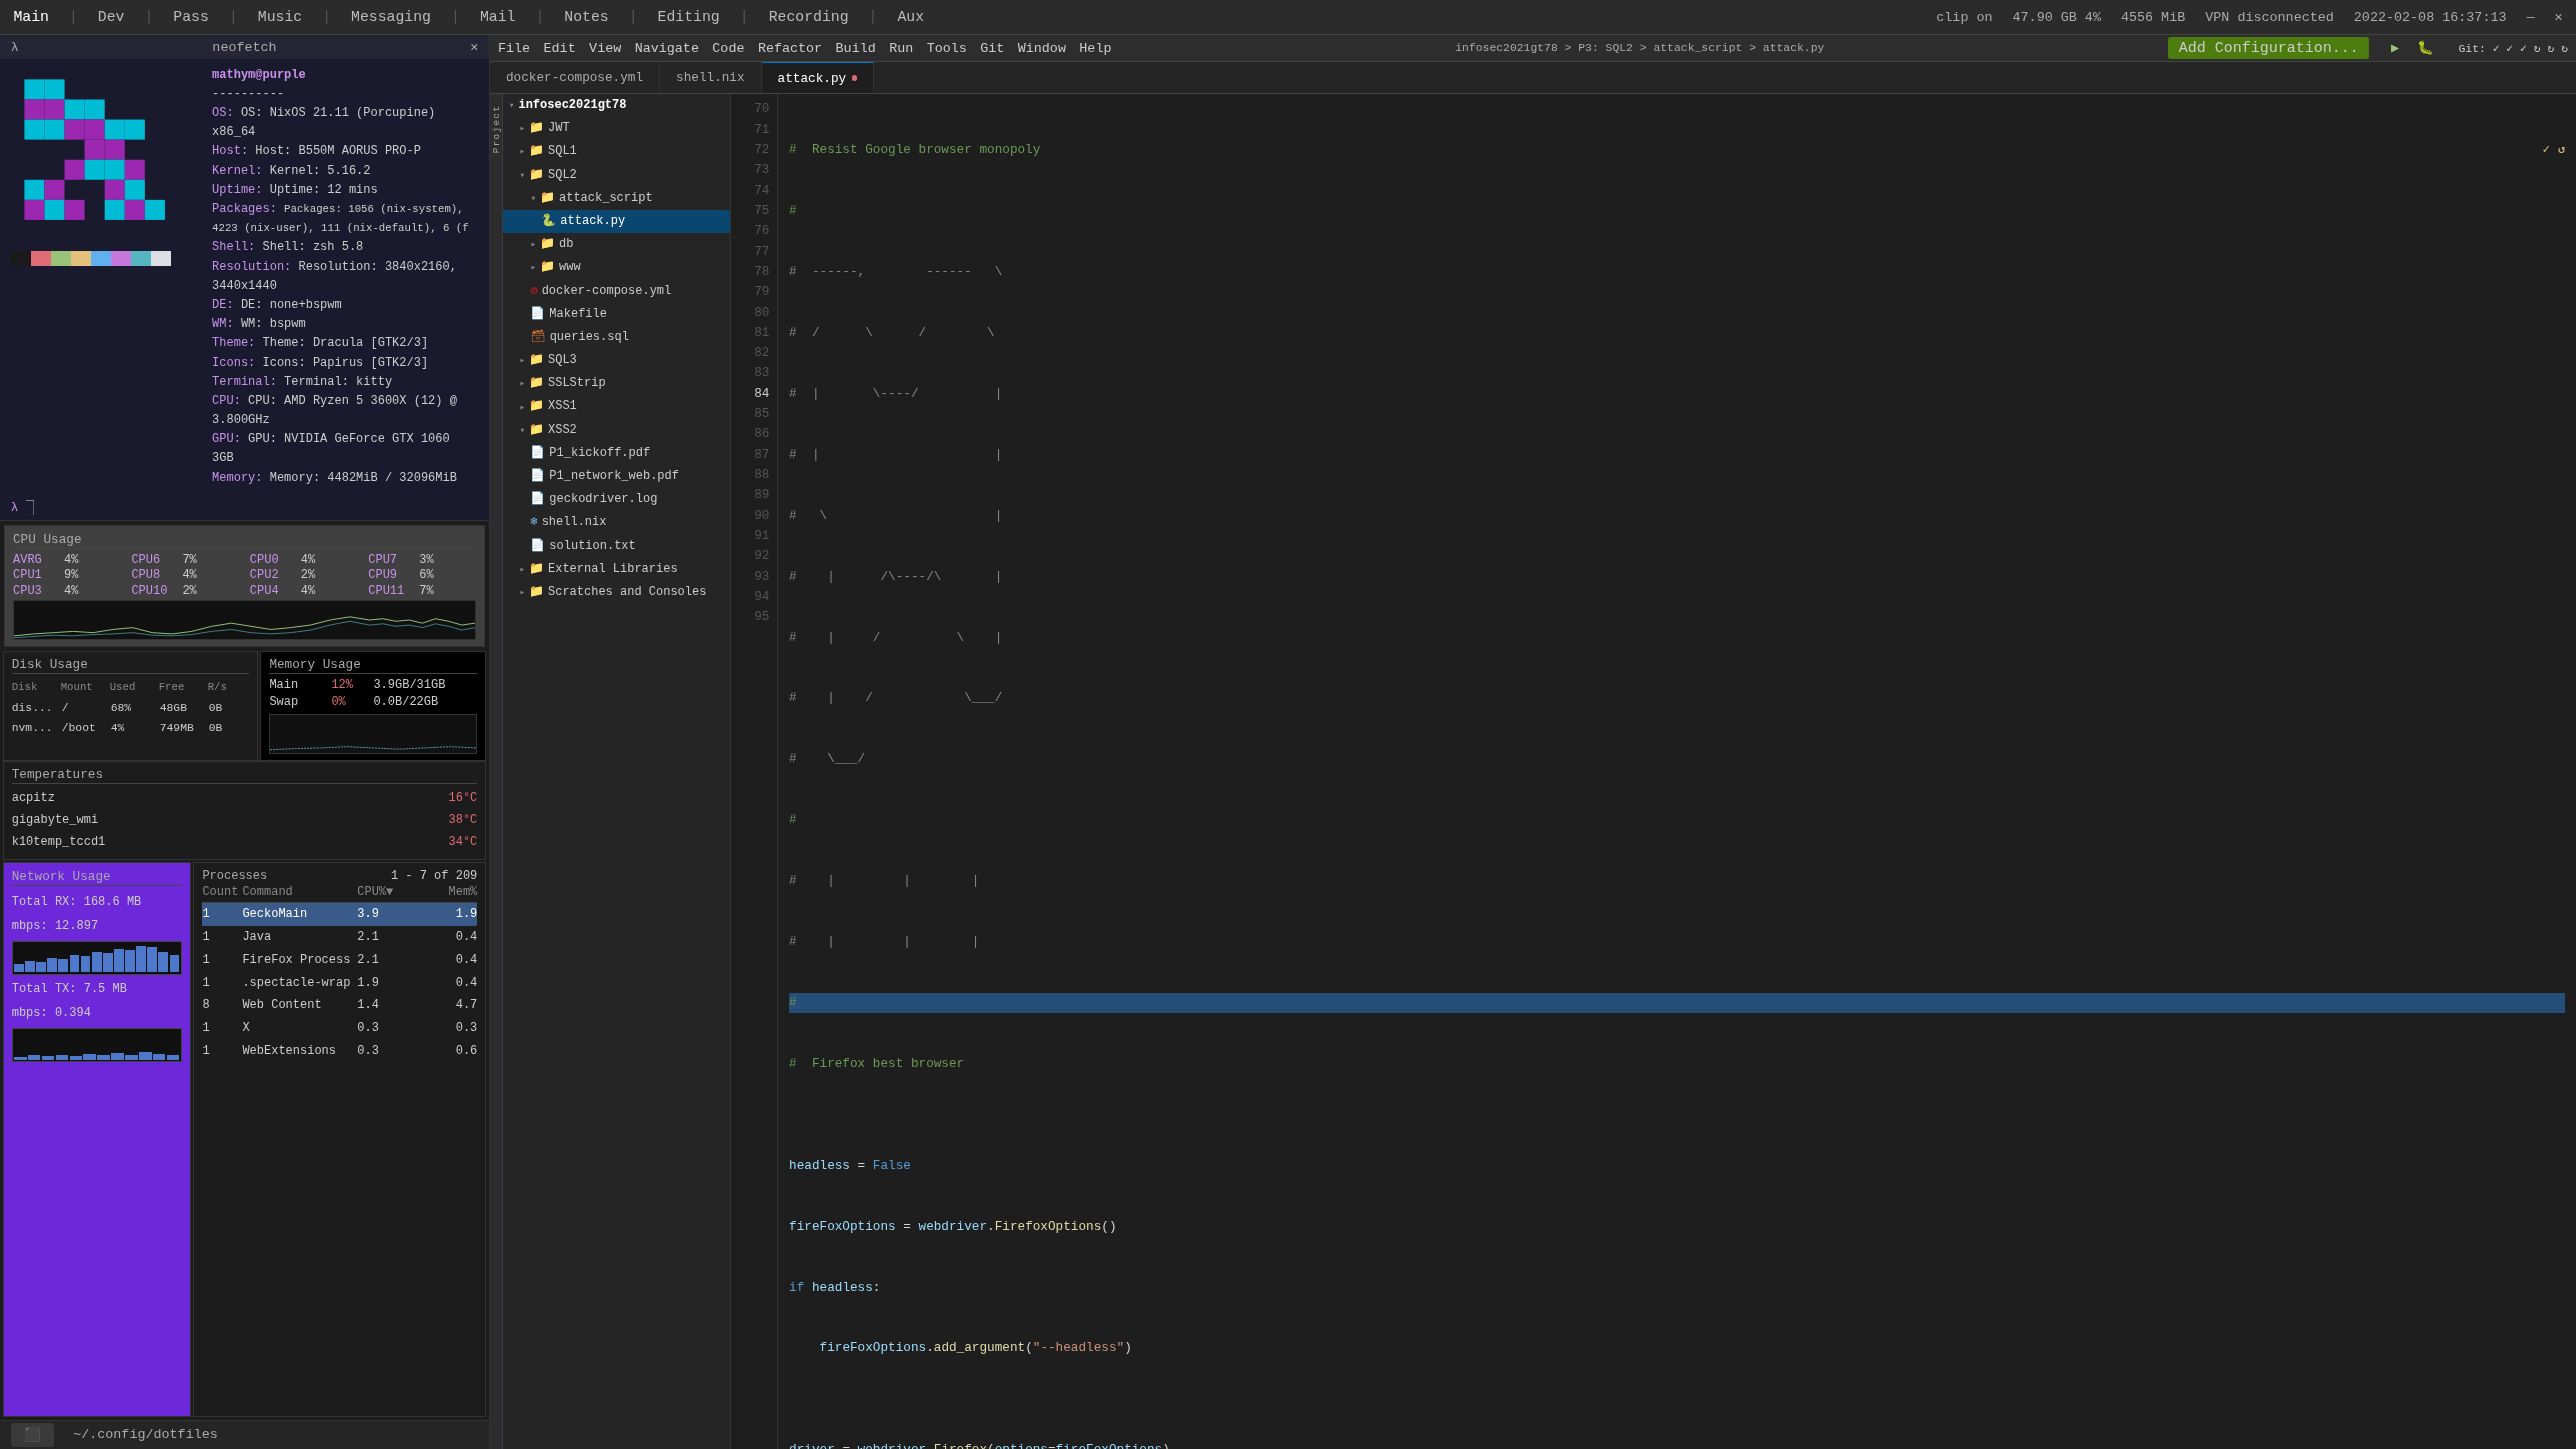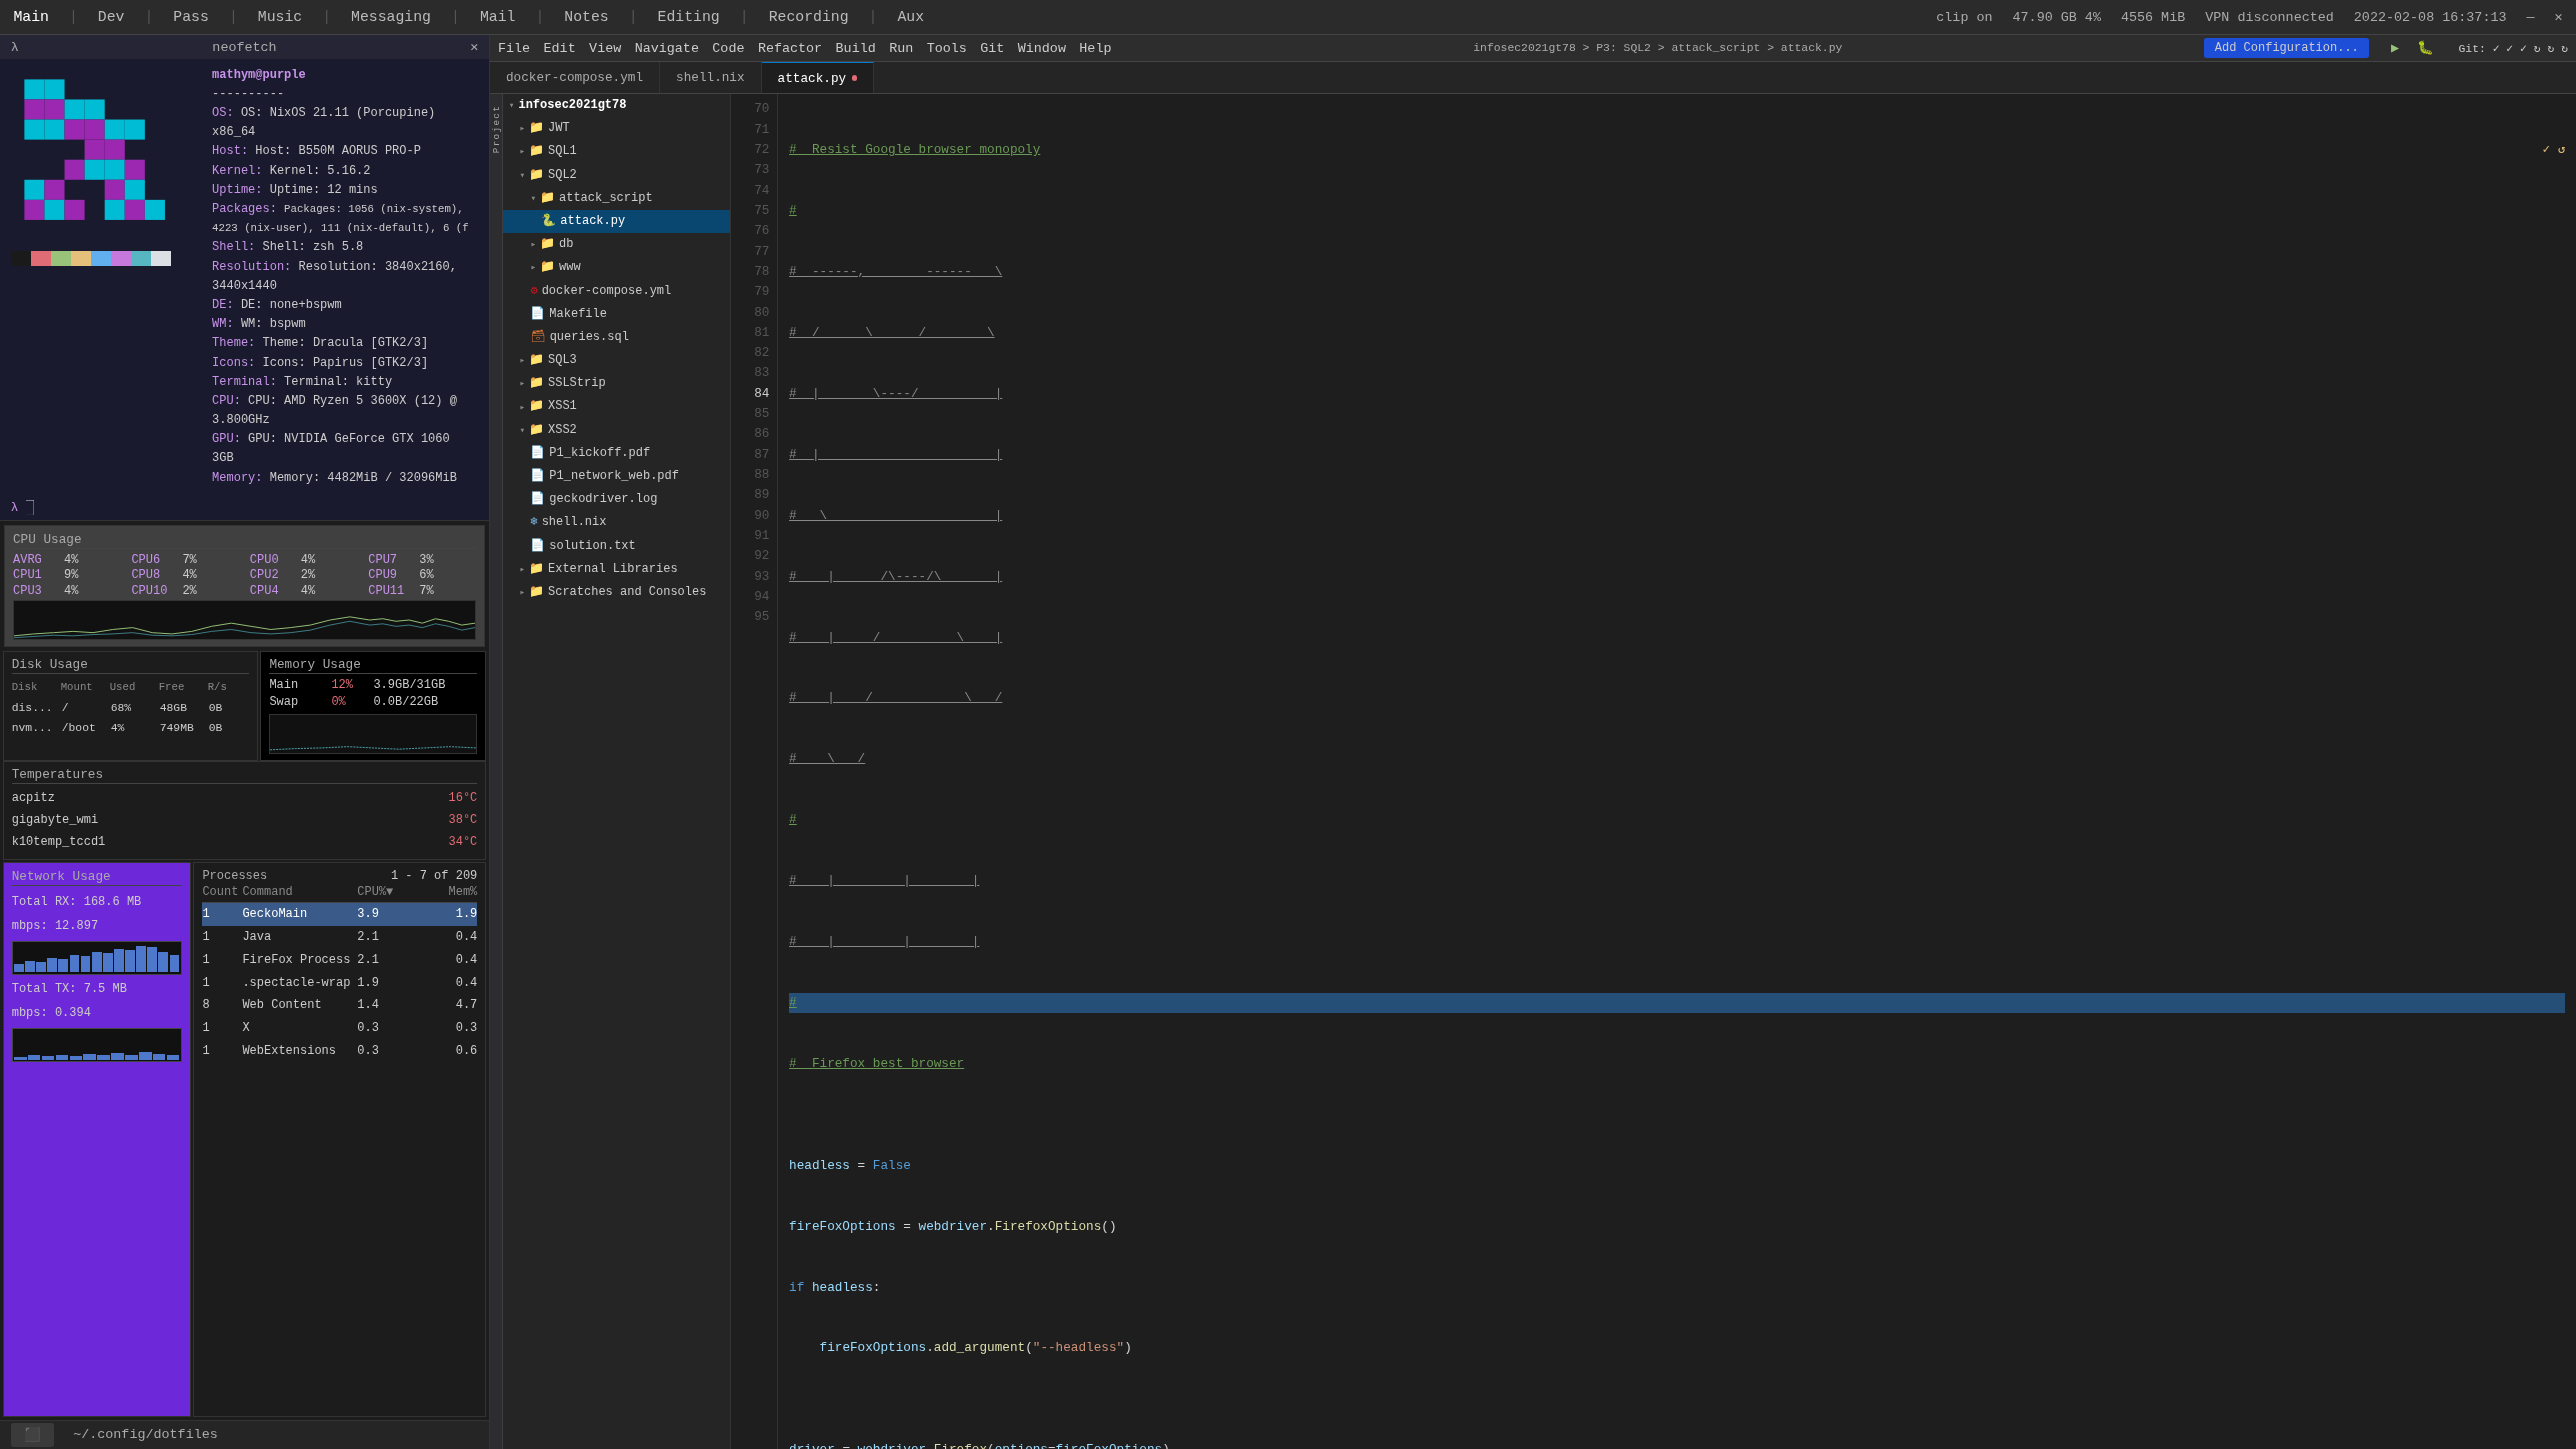--- a/index.html
+++ b/index.html
@@ -343,21 +343,21 @@
     }
     .code-content {
       flex: 1;
       padding: 5.4px 10.7px;
       font-size: 12.7px;
       line-height: 1.6;
       white-space: pre;
       color: #d4d4d4;
     }
     .code-line { display: flex; }
-    .code-comment { color: #6a9955; text-decoration: underline; }
+    .code-comment { color: #6a9955; }
     .code-keyword { color: #569cd6; }
     .code-string { color: #ce9178; }
     .code-func { color: #dcdcaa; }
     .code-var { color: #9cdcfe; }
     .code-op { color: #d4d4d4; }
     .code-bool { color: #569cd6; }
     .code-highlight-line { background: #264f78; }
     .ascii-art-line { color: #888; }
 
     .scrollable { overflow-y: auto; }
@@ -782,21 +782,21 @@
         <span class="ide-menu-item">Refactor</span>
         <span class="ide-menu-item">Build</span>
         <span class="ide-menu-item">Run</span>
         <span class="ide-menu-item">Tools</span>
         <span class="ide-menu-item">Git</span>
         <span class="ide-menu-item">Window</span>
         <span class="ide-menu-item">Help</span>
         <span style="flex:1"></span>
         <span style="font-size:11.4px;color:#aaa">infosec2021gt78 &gt; P3: SQL2 &gt; attack_script &gt; attack.py</span>
         <span style="flex:1"></span>
-        <span style="background:#1d4ed8;padding:2.7px 10.7px;border-radius:2.7px;font-size:12px">Add Configuration...</span>
+        <span style="background:#4d7c0f;padding:2.7px 10.7px;border-radius:2.7px;font-size:15px">Add Configuration...</span>
         <span style="color:#98c379;margin-left:8px">▶</span>
         <span style="color:#61afef;margin-left:5.4px">🐛</span>
         <span style="margin-left:10.7px;font-size:11.4px">Git: ✓ ✓ ✓ ↻ ↻ ↻</span>
       </div>
 
       <div class="ide-tabs-bar">
         <div class="ide-tab">
           <span>docker-compose.yml</span>
         </div>
         <div class="ide-tab">

